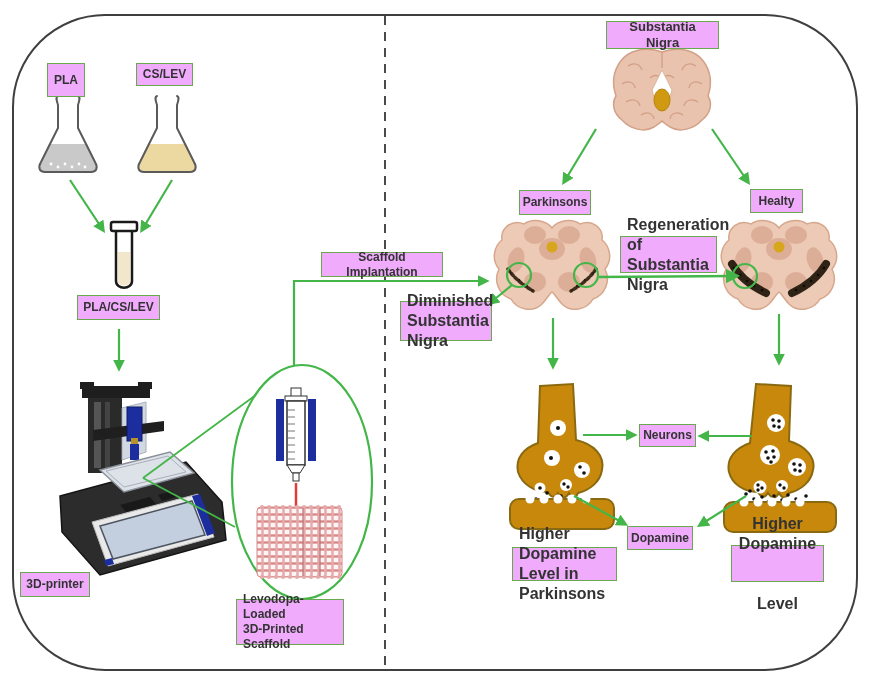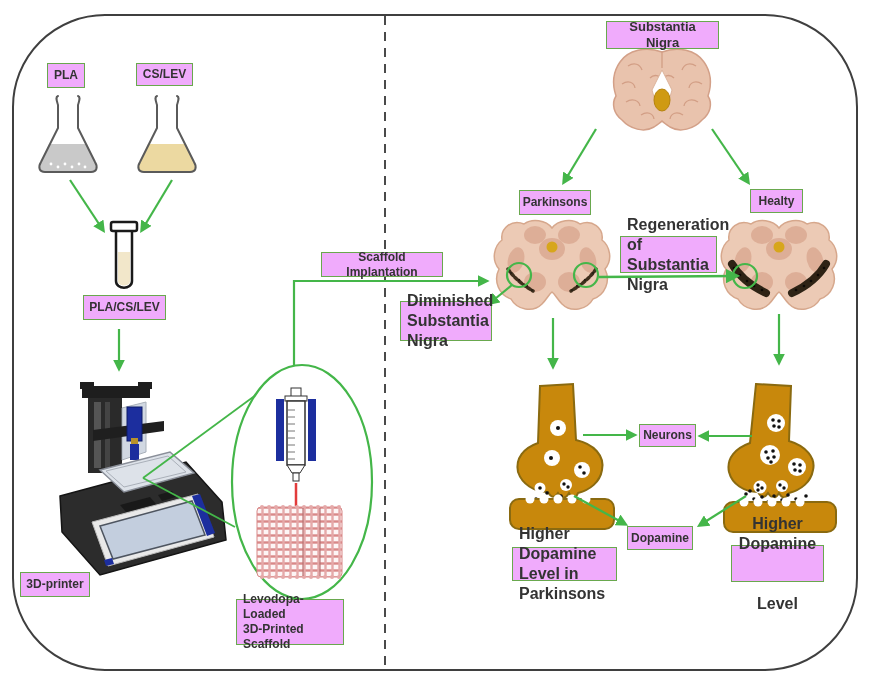--- a/index.html
+++ b/index.html
@@ -322,29 +322,29 @@
           <circle cx="800" cy="502" r="4.5"></circle>
     </g>
   </g>
 
   <line x1="583" y1="435" x2="634" y2="435" stroke="#44b649" stroke-width="2.2" marker-end="url(#ah)"></line>
   <line x1="752" y1="436" x2="701" y2="436" stroke="#44b649" stroke-width="2.2" marker-end="url(#ah)"></line>
   <line x1="574" y1="496" x2="625" y2="524" stroke="#44b649" stroke-width="2.2" marker-end="url(#ah)"></line>
   <line x1="746" y1="496" x2="700" y2="525" stroke="#44b649" stroke-width="2.2" marker-end="url(#ah)"></line>
 </svg>
 
-<div class="lbl center" style="left:47px;top:63px;width:38px;height:25px;">
+<div class="lbl center" style="left:47px;top:63px;width:38px;height:34px;">
       <span>PLA</span>
     </div>
 
 <div class="lbl center" style="left:136px;top:63px;width:57px;height:23px;">
       <span>CS/LEV</span>
     </div>
 
-<div class="lbl center" style="left:77px;top:295px;width:83px;height:25px;margin-left:6px;">
+<div class="lbl center" style="left:77px;top:295px;width:83px;height:25px;">
       <span>PLA/CS/LEV</span>
     </div>
 
 <div class="lbl center" style="left:20px;top:572px;width:70px;height:25px;">
       <span>3D-printer</span>
     </div>
 
 <div class="lbl left" style="left:236px;top:599px;width:108px;height:46px;">
   <span>Levodopa-Loaded</span>
   <span>3D-Printed Scaffold</span>

